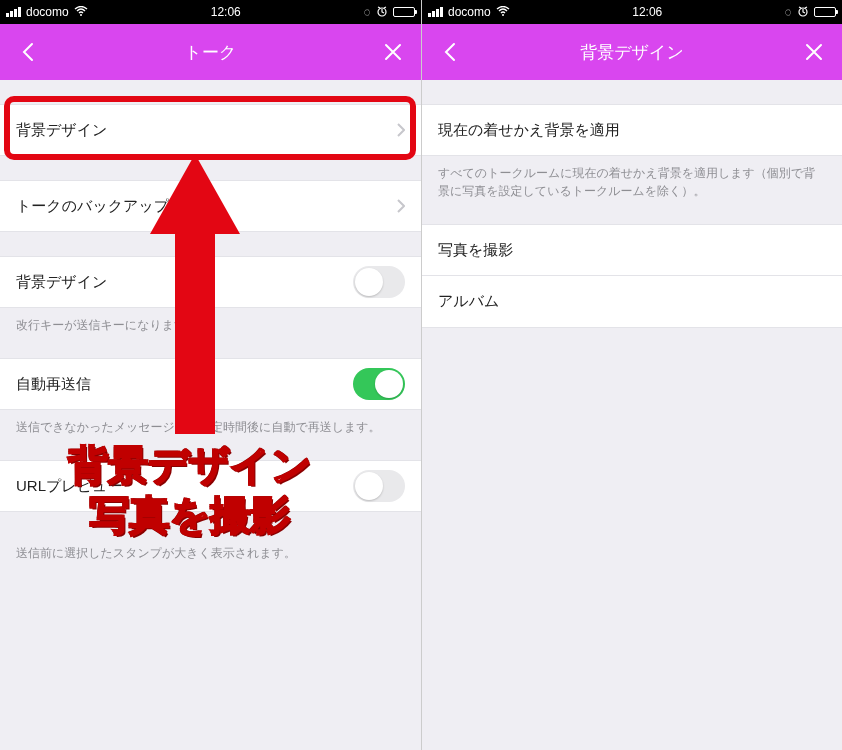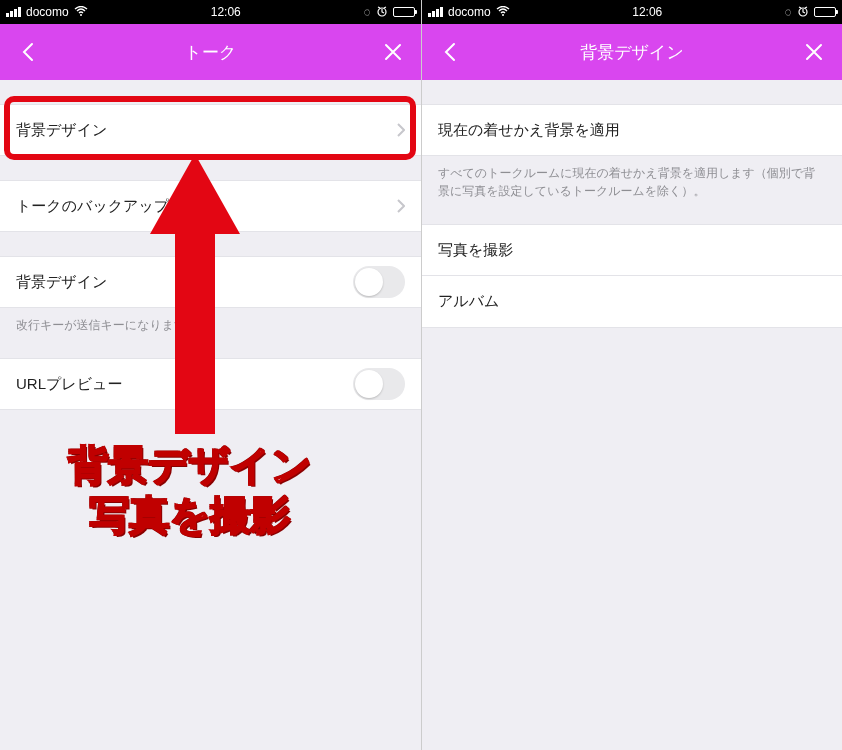--- a/index.html
+++ b/index.html
@@ -144,31 +144,41 @@
   <div class="section">
     <div class="row">
       <span>背景デザイン</span>
       <div class="toggle">
           <div class="knob"></div>
         </div>
     </div>
     <div class="footer-note">改行キーが送信キーになります。</div>
   </div>
 
+  <div class="section">
+    <div class="row">
+      <span>自動再送信</span>
+      <div class="toggle on">
+          <div class="knob"></div>
+        </div>
+    </div>
+    <div class="footer-note">送信できなかったメッセージを、一定時間後に自動で再送します。</div>
+  </div>
 
   <div class="section">
     <div class="row">
       <span>URLプレビュー</span>
       <div class="toggle">
           <div class="knob"></div>
         </div>
     </div>
   </div>
 
   <div class="section">
+    <div class="footer-note">送信前に選択したスタンプが大きく表示されます。</div>
   </div>
 
   <div class="highlight-box" style="left:4px; top:96px; width:412px; height:64px;"></div>
 
   <svg class="callout-arrow" style="left:130px; top:154px;" width="130" height="280" viewBox="0 0 130 280">
     <path d="M65 0 L110 80 L85 80 L85 280 L45 280 L45 80 L20 80 Z" fill="#e30613"></path>
   </svg>
 
   <div class="callout-text" style="left:30px; top:440px; width:320px;">
     <div>背景デザイン</div>

